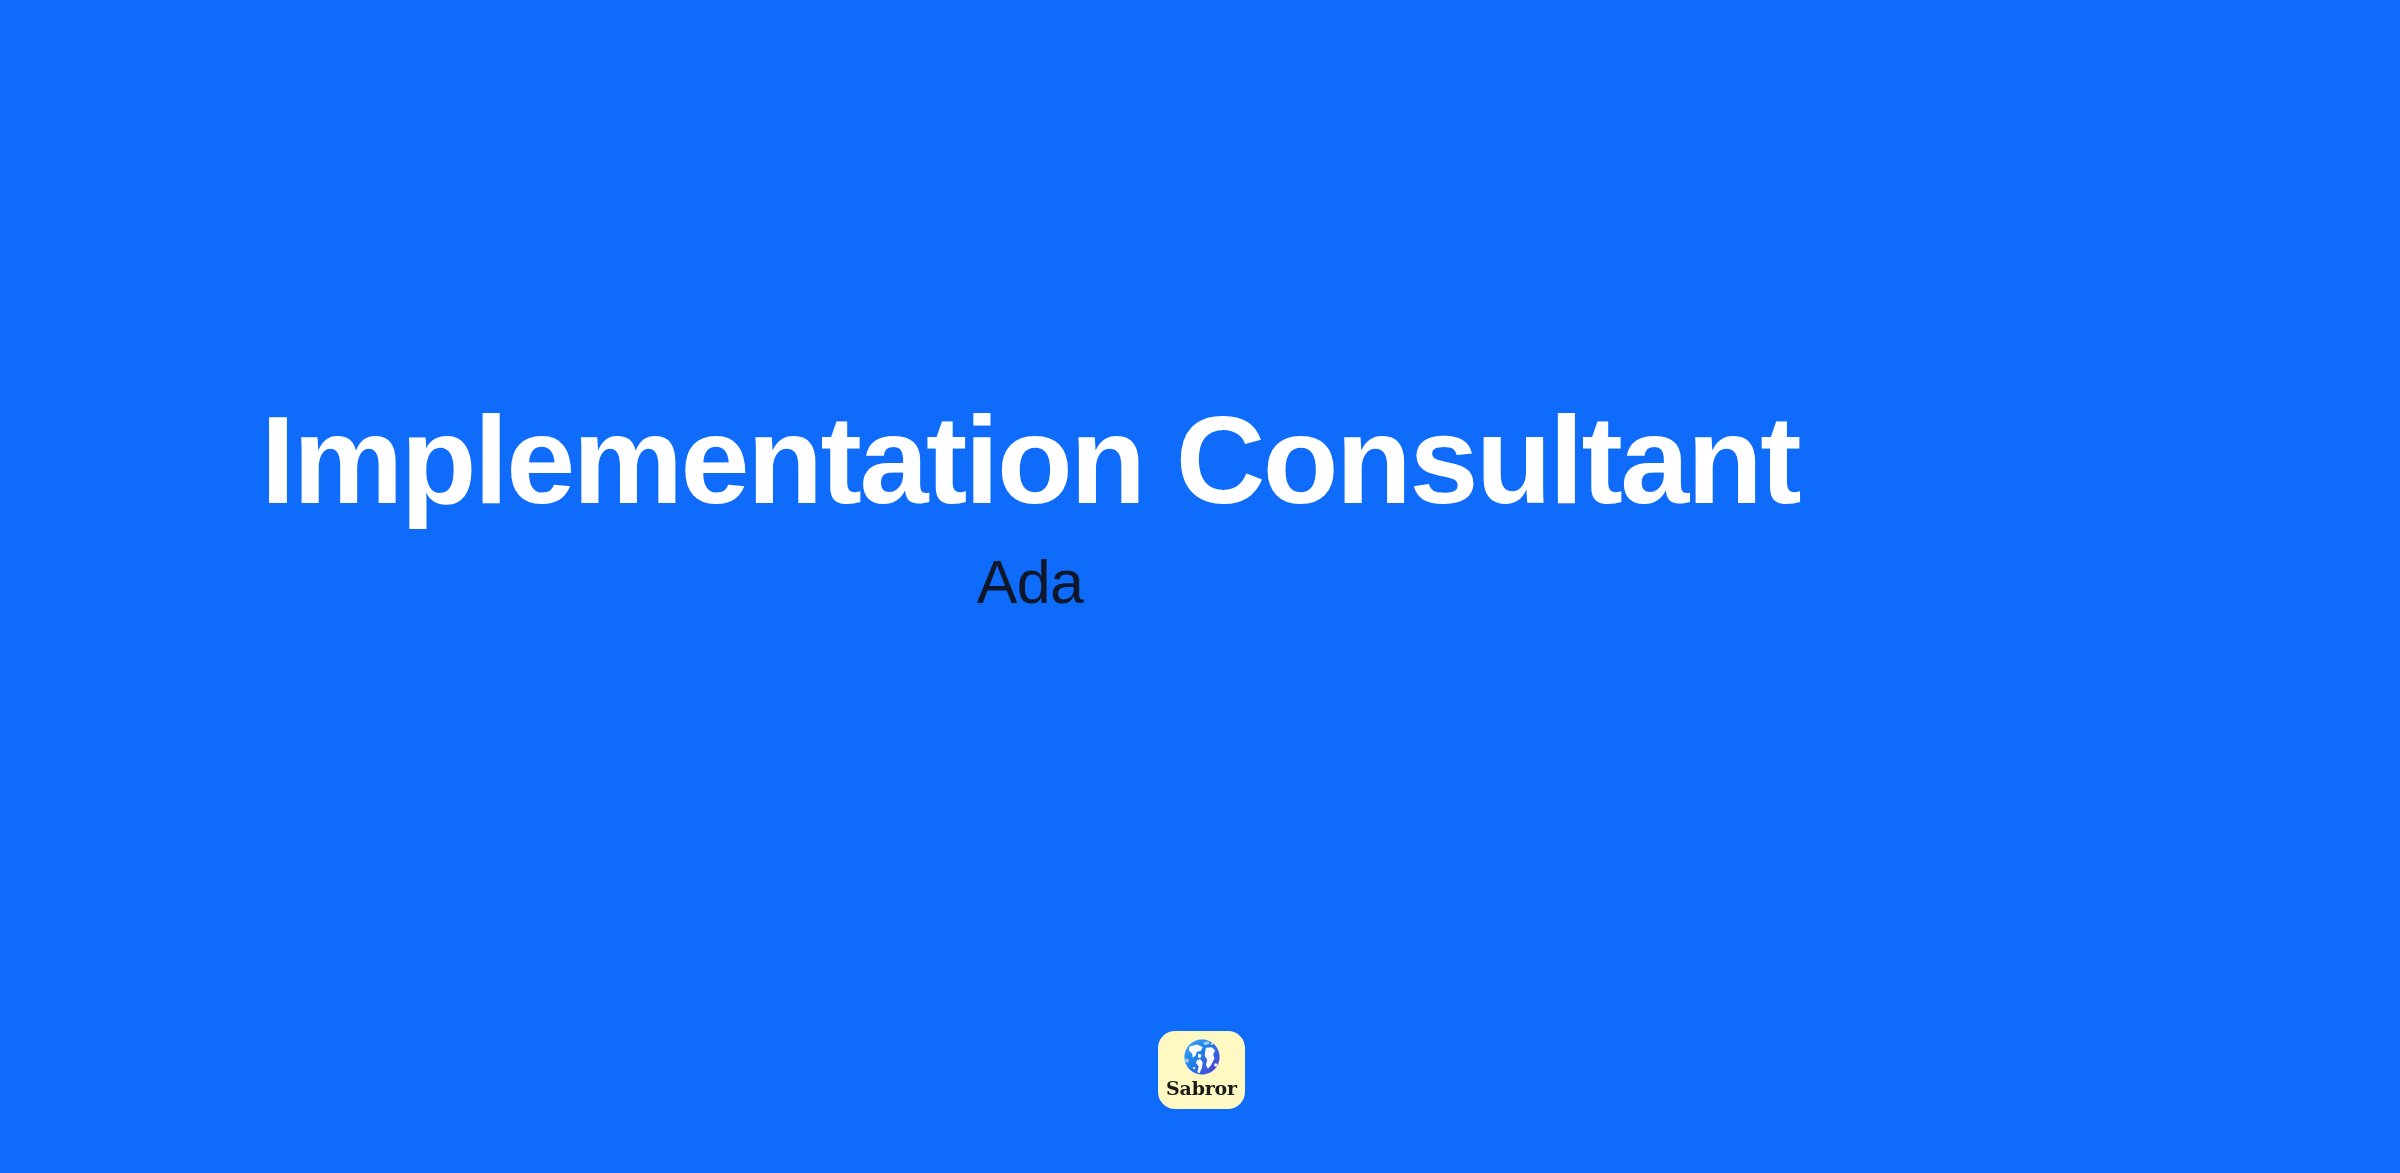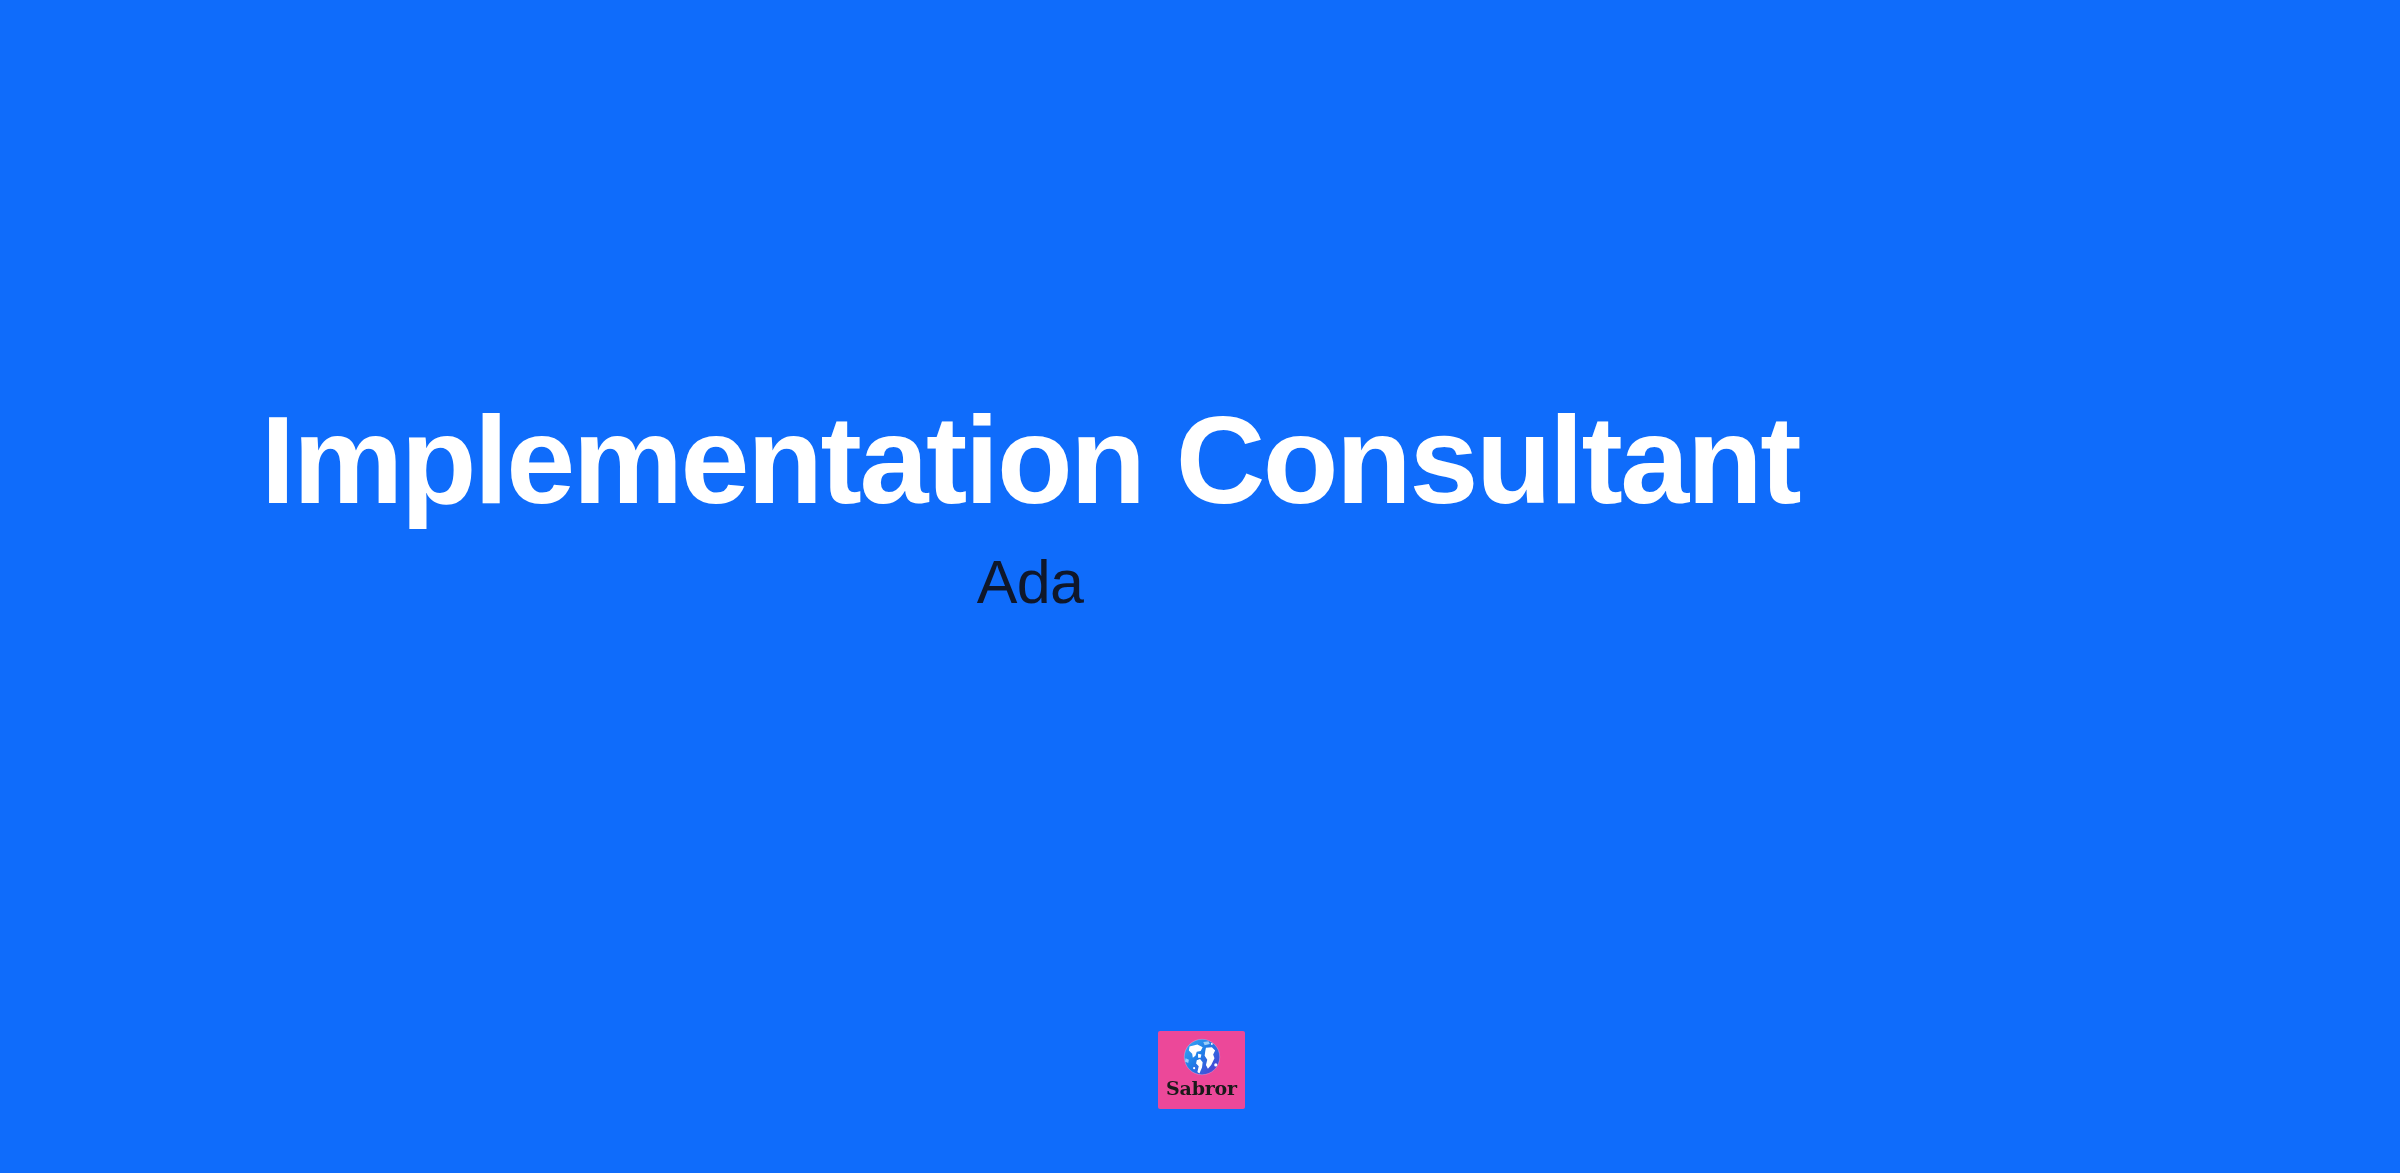--- a/index.html
+++ b/index.html
@@ -103,21 +103,21 @@
 </head>
 <body style="background: rgb(15, 108, 251);">
 
 <div class="slide" style="background: rgb(15, 108, 251);">
 
   <div class="title-block">
     <h1 class="slide-title">Implementation Consultant</h1>
     <p class="slide-subtitle">Ada</p>
   </div>
 
-  <div class="brand-logo" style="background: #ec4899;">
+  <div class="brand-logo" style="background: #fef9c3; border-radius: 17px;">
     <span class="brand-globe-wrap">
       <svg class="brand-globe" viewBox="0 0 64 64" aria-hidden="true">
         <defs>
           <linearGradient id="oceanGrad" x1="0%" y1="10%" x2="100%" y2="95%">
             <stop offset="0%" stop-color="#3aa7f5"></stop>
             <stop offset="42%" stop-color="#1f7fe8"></stop>
             <stop offset="78%" stop-color="#3f52d8"></stop>
             <stop offset="100%" stop-color="#6b35c9"></stop>
           </linearGradient>
           <clipPath id="globeClip">

